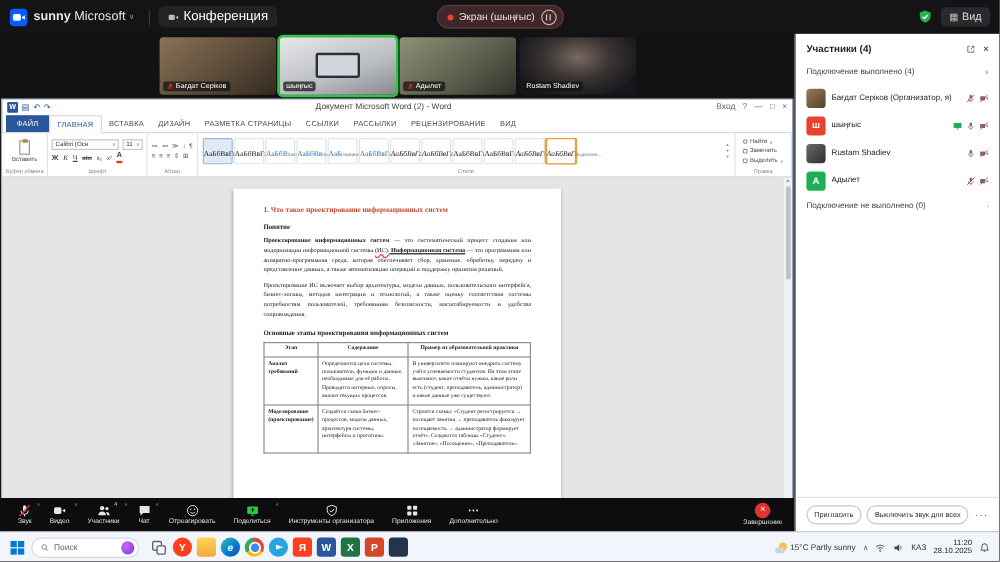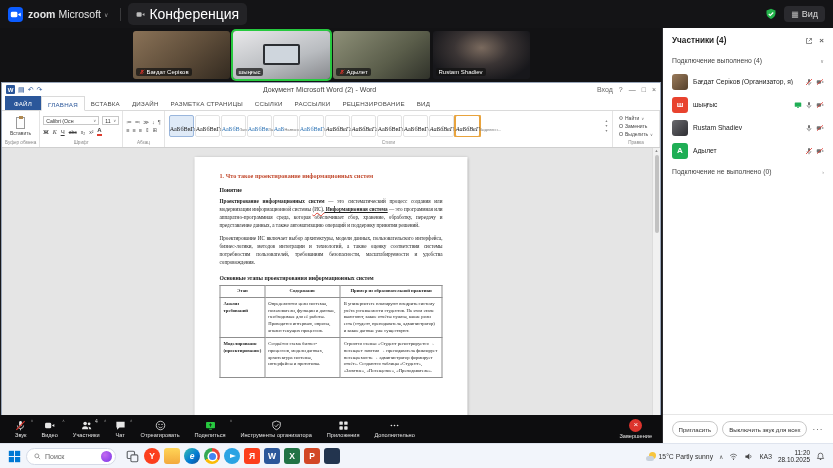--- a/index.html
+++ b/index.html
@@ -8,21 +8,21 @@
 .screen{position:relative;width:833px;height:468px;background:#18181b;overflow:hidden}
 svg{display:block}
 
 
 .topbar{position:absolute;top:0;left:0;width:100%;height:28px;background:#141416;display:flex;align-items:center;padding:0 8px;color:#e6e6e6;z-index:40}
 .zlogo{width:15px;height:15px;margin-right:5px;flex:none}
 .brand{font-size:10.5px;display:flex;align-items:baseline;gap:3px}
 .brand b{font-weight:700}
 .tb-chev{font-size:6px;color:#9a9a9a;margin:0 5px 0 3px}
 .vsep{width:1px;height:13px;background:#3a3a3c;margin:0 7px}
-.mtab{display:flex;align-items:center;gap:4px;font-size:14px;color:#fff;padding:3px 8px;border-radius:5px;background:#232326}
+.mtab{display:flex;align-items:center;gap:4px;font-size:11px;color:#fff;padding:3px 8px;border-radius:5px;background:#232326}
 .sharepill{position:absolute;left:50%;top:4px;transform:translateX(-50%);height:20px;display:flex;align-items:center;gap:5px;background:#40282a;border:1px solid #5d3a3a;border-radius:10px;padding:0 5px 0 8px;font-size:8.5px;color:#f3dcdc;white-space:nowrap}
 .reddot{width:5px;height:5px;border-radius:50%;background:#e8442e;flex:none}
 .stopic{width:13px;height:13px;border-radius:50%;border:1px solid #cbaaaa;display:flex;align-items:center;justify-content:center;gap:1.5px;flex:none}
 .stopic i{width:1.5px;height:5px;background:#ddc8c8;display:block}
 .top-right{margin-left:auto;display:flex;align-items:center;gap:7px}
 .viewbtn{display:flex;align-items:center;gap:3px;background:#2a2a2e;border-radius:4px;padding:3px 7px;font-size:9px;color:#ddd}
 .gridglyph{font-size:8px;color:#bbb}
 
 
 .vstrip{position:absolute;top:28px;left:0;width:662px;height:54px;background:#121214;display:flex;align-items:center;justify-content:center;gap:3px;z-index:5}
@@ -170,32 +170,40 @@
 
   <div class="topbar">
     <span class="zlogo">
       <svg viewBox="0 0 16 16">
           <rect width="16" height="16" rx="4" fill="#0b5cff"></rect>
           <rect x="3" y="5" width="7" height="6" rx="1.5" fill="#fff"></rect>
           <path d="M10.6 8l2.9-2v4l-2.9-2z" fill="#fff"></path>
         </svg>
     </span>
     <span class="brand">
-      <b>zoom</b>
+      <b>sunny</b>
       <span>Microsoft</span>
     </span>
     <span class="tb-chev">∨</span>
     <span class="vsep"></span>
     <span class="mtab">
       <svg viewBox="0 0 16 16" width="9" height="9">
           <rect x="1" y="4" width="9" height="8" rx="2" fill="#bdbdbd"></rect>
           <path d="M11 8l4-2.5v5L11 8z" fill="#bdbdbd"></path>
         </svg>
       <span>Конференция</span>
     </span>
+    <div class="sharepill">
+      <span class="reddot"></span>
+      <span>Экран (шыңғыс)</span>
+      <span class="stopic">
+          <i></i>
+          <i></i>
+        </span>
+    </div>
     <div class="top-right">
       <svg viewBox="0 0 16 16" width="12" height="12">
           <path d="M8 1l6 2.2v4.2c0 3.4-2.5 5.9-6 7.1-3.5-1.2-6-3.7-6-7.1V3.2z" fill="#23b34a"></path>
           <path d="M5 8l2 2 4-4" stroke="#fff" stroke-width="1.5" fill="none"></path>
         </svg>
       <span class="viewbtn">
         <span class="gridglyph">▦</span>
         <span>Вид</span>
       </span>
     </div>

